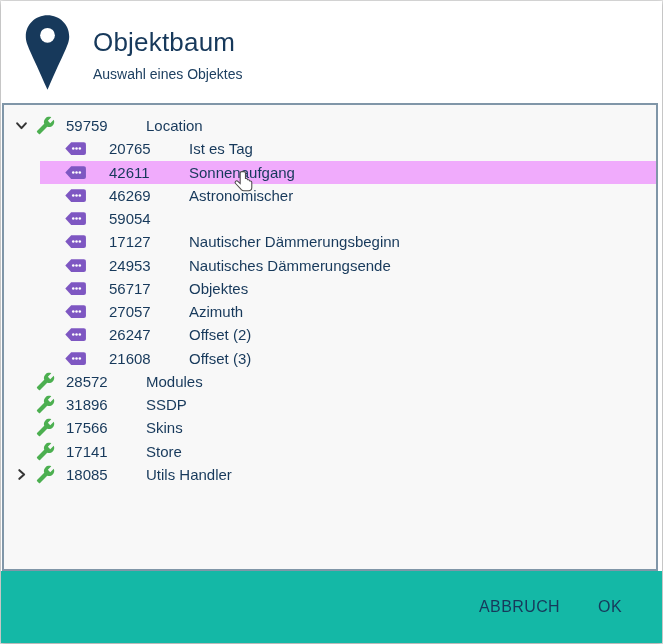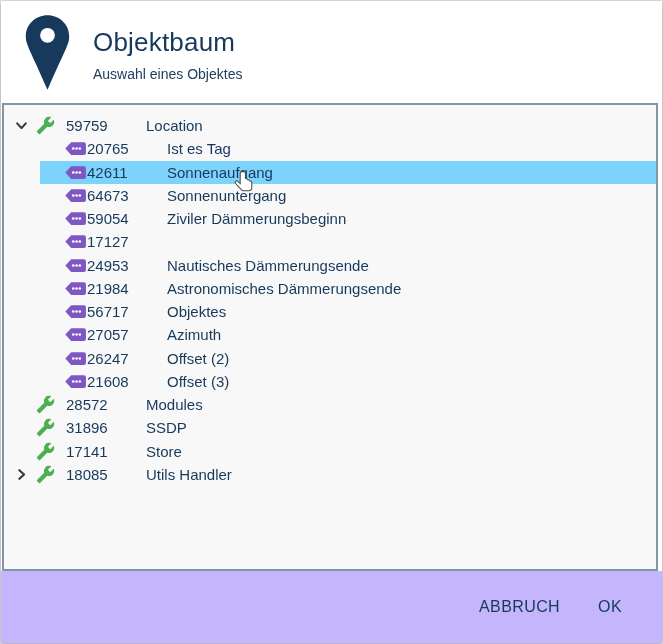--- a/index.html
+++ b/index.html
@@ -15,37 +15,37 @@
   .title{position:absolute;left:92px;top:26px;font-size:26px;color:#17395b;letter-spacing:.2px;}
   .subtitle{position:absolute;left:92px;top:65px;font-size:14px;color:#1d3f60;}
 
   
   .tree{position:absolute;left:1px;right:4px;top:102px;height:468px;
         border:2px solid #8096a8;background:#f8f8f8;overflow:hidden;padding-top:9px;}
   .row{display:flex;align-items:center;height:23.25px;font-size:15px;color:#17395b;
        white-space:nowrap;cursor:default;}
   .row.lvl0{padding-left:8px;}
   .row.lvl1{margin-left:36px;padding-left:24px;}
-  .row.selected{background:#7dd3fc;}
+  .row.selected{background:#f0abfc;}
   .expander{width:18px;height:18px;display:inline-flex;align-items:center;justify-content:center;
             margin-right:6px;flex:0 0 18px;}
   .expander svg{display:none;}
   .row.exp-expanded .chev-down{display:block;}
   .row.exp-collapsed .chev-right{display:block;}
   .ficon{width:19px;height:19px;flex:0 0 19px;display:none;}
   .sicon{width:23px;height:15px;flex:0 0 23px;display:none;}
   .row.type-folder .ficon{display:block;}
   .row.type-state .sicon{display:block;}
   .num{width:52px;flex:0 0 52px;text-align:left;}
   .row.lvl0 .num{margin-left:11px;}
-  .row.lvl1 .num{margin-left:0;}
+  .row.lvl1 .num{margin-left:22px;}
   .lbl{margin-left:28px;}
 
   
-  .footer{position:absolute;left:0;right:0;top:570px;bottom:0;background:#c4b5fd;
+  .footer{position:absolute;left:0;right:0;top:570px;bottom:0;background:#14b8a6;
           display:flex;align-items:center;justify-content:flex-end;gap:18px;padding-right:30px;}
   .btn{background:none;border:none;font-family:"Liberation Sans",sans-serif;
        font-size:16px;color:#17395b;letter-spacing:.4px;padding:8px 10px;cursor:pointer;}
 
   
   .cursor{position:absolute;left:233px;top:170px;width:23px;height:27px;pointer-events:none;}
 </style>
 </head>
 <body>
 
@@ -101,74 +101,63 @@
     <span class="lbl">Sonnenaufgang</span>
   </div>
         <div class="row lvl1 type-state exp-none">
 
     <svg class="sicon" viewBox="0 0 24 16">
       <path d="M1.1 8 L7.4 1.2 H20.7 C22.4 1.2 23.1 2 23.1 3.6 V12.4 C23.1 14 22.4 14.8 20.7 14.8 H7.4 Z" fill="#7e57c2"></path>
       <circle cx="9.6" cy="8" r="1.35" fill="#ffffff"></circle>
       <circle cx="13.1" cy="8" r="1.35" fill="#ffffff"></circle>
       <circle cx="16.6" cy="8" r="1.35" fill="#ffffff"></circle>
     </svg>
-    <span class="num">64673</span>
-    <span class="lbl">Sonnenuntergang</span>
+    <span class="num">46269</span>
+    <span class="lbl">Astronomischer</span>
   </div>
         <div class="row lvl1 type-state exp-none">
 
     <svg class="sicon" viewBox="0 0 24 16">
       <path d="M1.1 8 L7.4 1.2 H20.7 C22.4 1.2 23.1 2 23.1 3.6 V12.4 C23.1 14 22.4 14.8 20.7 14.8 H7.4 Z" fill="#7e57c2"></path>
       <circle cx="9.6" cy="8" r="1.35" fill="#ffffff"></circle>
       <circle cx="13.1" cy="8" r="1.35" fill="#ffffff"></circle>
       <circle cx="16.6" cy="8" r="1.35" fill="#ffffff"></circle>
     </svg>
     <span class="num">59054</span>
-    <span class="lbl">Ziviler Dämmerungsbeginn</span>
   </div>
         <div class="row lvl1 type-state exp-none">
 
     <svg class="sicon" viewBox="0 0 24 16">
       <path d="M1.1 8 L7.4 1.2 H20.7 C22.4 1.2 23.1 2 23.1 3.6 V12.4 C23.1 14 22.4 14.8 20.7 14.8 H7.4 Z" fill="#7e57c2"></path>
       <circle cx="9.6" cy="8" r="1.35" fill="#ffffff"></circle>
       <circle cx="13.1" cy="8" r="1.35" fill="#ffffff"></circle>
       <circle cx="16.6" cy="8" r="1.35" fill="#ffffff"></circle>
     </svg>
     <span class="num">17127</span>
+    <span class="lbl">Nautischer Dämmerungsbeginn</span>
   </div>
         <div class="row lvl1 type-state exp-none">
 
     <svg class="sicon" viewBox="0 0 24 16">
       <path d="M1.1 8 L7.4 1.2 H20.7 C22.4 1.2 23.1 2 23.1 3.6 V12.4 C23.1 14 22.4 14.8 20.7 14.8 H7.4 Z" fill="#7e57c2"></path>
       <circle cx="9.6" cy="8" r="1.35" fill="#ffffff"></circle>
       <circle cx="13.1" cy="8" r="1.35" fill="#ffffff"></circle>
       <circle cx="16.6" cy="8" r="1.35" fill="#ffffff"></circle>
     </svg>
     <span class="num">24953</span>
     <span class="lbl">Nautisches Dämmerungsende</span>
   </div>
         <div class="row lvl1 type-state exp-none">
 
     <svg class="sicon" viewBox="0 0 24 16">
       <path d="M1.1 8 L7.4 1.2 H20.7 C22.4 1.2 23.1 2 23.1 3.6 V12.4 C23.1 14 22.4 14.8 20.7 14.8 H7.4 Z" fill="#7e57c2"></path>
       <circle cx="9.6" cy="8" r="1.35" fill="#ffffff"></circle>
       <circle cx="13.1" cy="8" r="1.35" fill="#ffffff"></circle>
       <circle cx="16.6" cy="8" r="1.35" fill="#ffffff"></circle>
     </svg>
-    <span class="num">21984</span>
-    <span class="lbl">Astronomisches Dämmerungsende</span>
-  </div>
-        <div class="row lvl1 type-state exp-none">
-
-    <svg class="sicon" viewBox="0 0 24 16">
-      <path d="M1.1 8 L7.4 1.2 H20.7 C22.4 1.2 23.1 2 23.1 3.6 V12.4 C23.1 14 22.4 14.8 20.7 14.8 H7.4 Z" fill="#7e57c2"></path>
-      <circle cx="9.6" cy="8" r="1.35" fill="#ffffff"></circle>
-      <circle cx="13.1" cy="8" r="1.35" fill="#ffffff"></circle>
-      <circle cx="16.6" cy="8" r="1.35" fill="#ffffff"></circle>
-    </svg>
     <span class="num">56717</span>
     <span class="lbl">Objektes</span>
   </div>
         <div class="row lvl1 type-state exp-none">
 
     <svg class="sicon" viewBox="0 0 24 16">
       <path d="M1.1 8 L7.4 1.2 H20.7 C22.4 1.2 23.1 2 23.1 3.6 V12.4 C23.1 14 22.4 14.8 20.7 14.8 H7.4 Z" fill="#7e57c2"></path>
       <circle cx="9.6" cy="8" r="1.35" fill="#ffffff"></circle>
       <circle cx="13.1" cy="8" r="1.35" fill="#ffffff"></circle>
       <circle cx="16.6" cy="8" r="1.35" fill="#ffffff"></circle>
@@ -218,20 +207,34 @@
       
     </span>
     <svg class="ficon" viewBox="0 0 24 24">
       <g transform="translate(24,0) scale(-1,1)">
         <path d="M22.7 19l-9.1-9.1c.9-2.3.4-5-1.5-6.9-2-2-5-2.4-7.4-1.3L9 6 6 9 1.6 4.7C.4 7.1.9 10.1 2.9 12.1c1.9 1.9 4.6 2.4 6.9 1.5l9.1 9.1c.4.4 1 .4 1.4 0l2.3-2.3c.5-.4.5-1.1.1-1.4z" fill="#4caf50"></path>
       </g>
     </svg>
 
     <span class="num">31896</span>
     <span class="lbl">SSDP</span>
+  </div>
+        <div class="row lvl0 type-folder exp-none">
+    <span class="expander">
+      
+      
+    </span>
+    <svg class="ficon" viewBox="0 0 24 24">
+      <g transform="translate(24,0) scale(-1,1)">
+        <path d="M22.7 19l-9.1-9.1c.9-2.3.4-5-1.5-6.9-2-2-5-2.4-7.4-1.3L9 6 6 9 1.6 4.7C.4 7.1.9 10.1 2.9 12.1c1.9 1.9 4.6 2.4 6.9 1.5l9.1 9.1c.4.4 1 .4 1.4 0l2.3-2.3c.5-.4.5-1.1.1-1.4z" fill="#4caf50"></path>
+      </g>
+    </svg>
+
+    <span class="num">17566</span>
+    <span class="lbl">Skins</span>
   </div>
         <div class="row lvl0 type-folder exp-none">
     <span class="expander">
       
       
     </span>
     <svg class="ficon" viewBox="0 0 24 24">
       <g transform="translate(24,0) scale(-1,1)">
         <path d="M22.7 19l-9.1-9.1c.9-2.3.4-5-1.5-6.9-2-2-5-2.4-7.4-1.3L9 6 6 9 1.6 4.7C.4 7.1.9 10.1 2.9 12.1c1.9 1.9 4.6 2.4 6.9 1.5l9.1 9.1c.4.4 1 .4 1.4 0l2.3-2.3c.5-.4.5-1.1.1-1.4z" fill="#4caf50"></path>
       </g>

